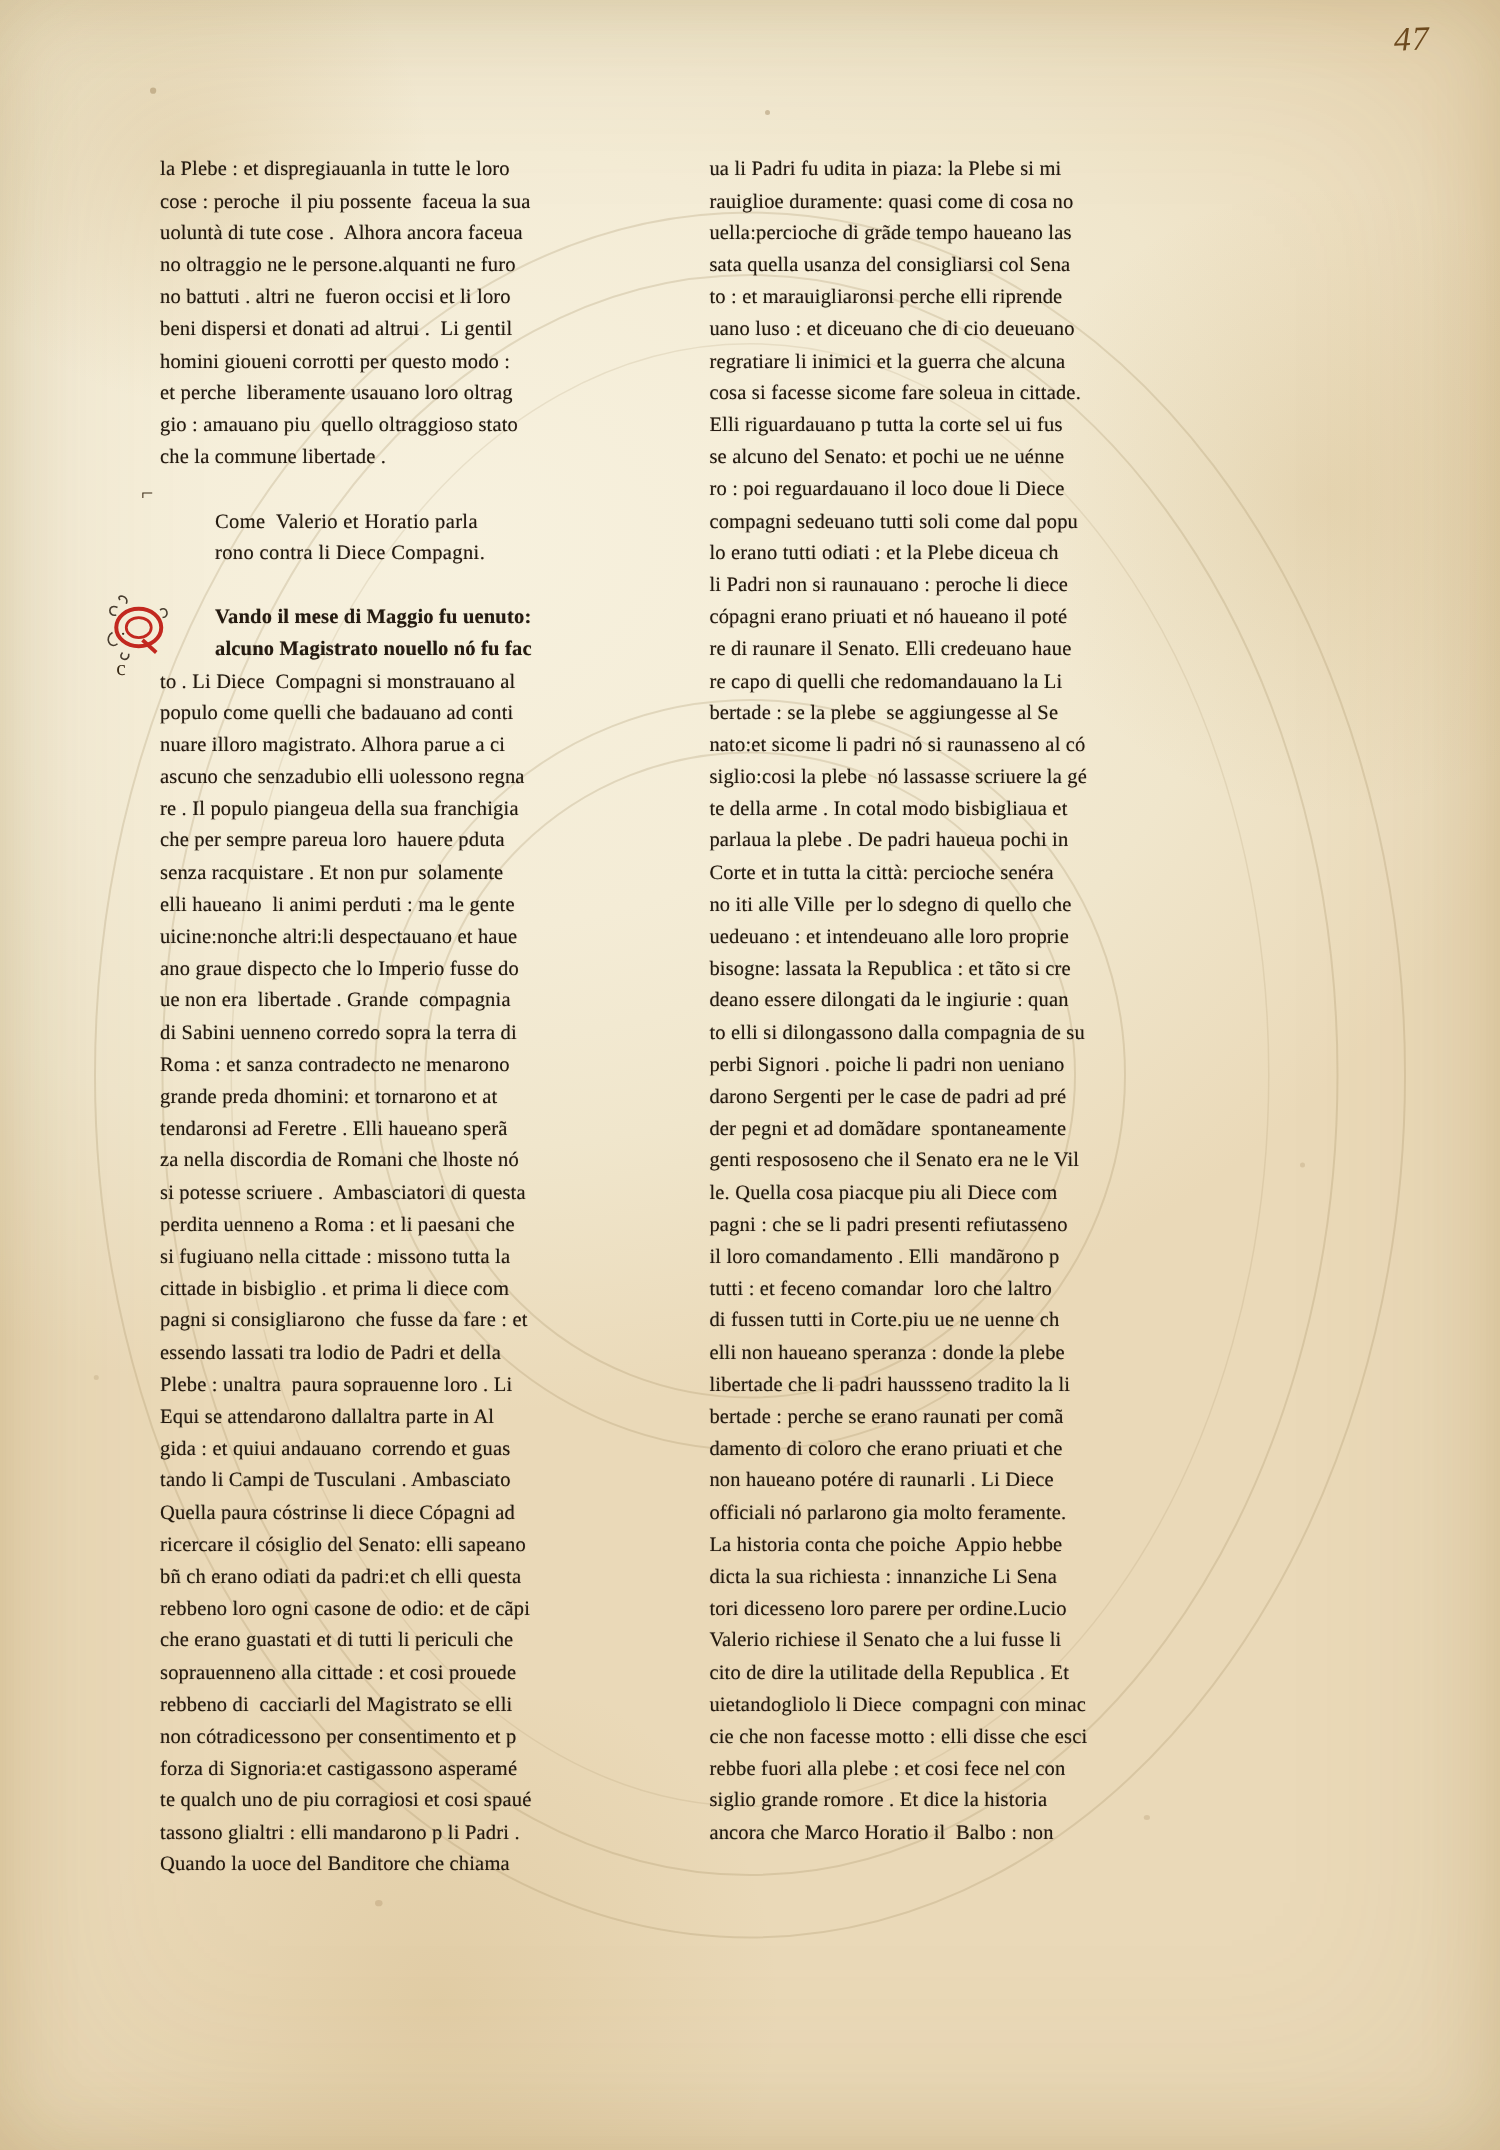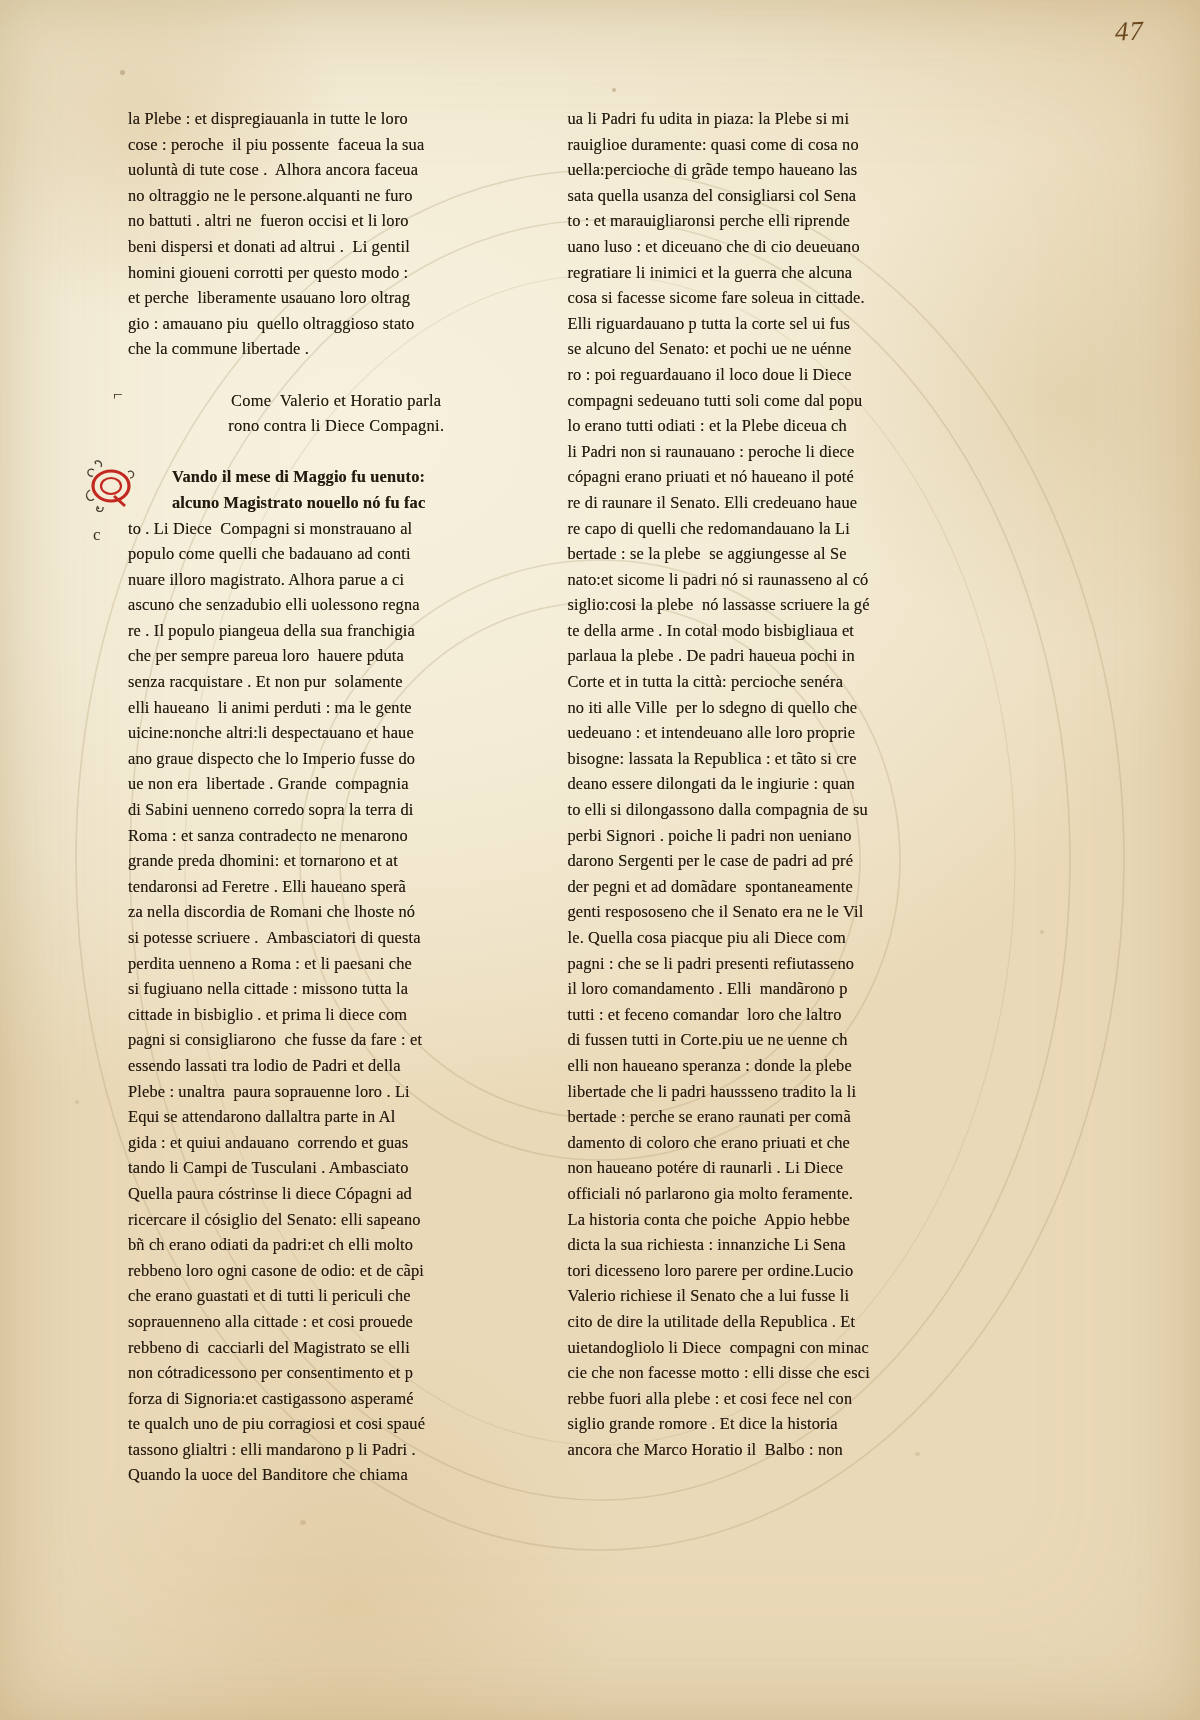--- a/index.html
+++ b/index.html
@@ -76,21 +76,21 @@
     color: #6d4a1e;
     letter-spacing: 1px;
     font-style: italic;
     transform: rotate(-2deg);
   }
 
   
   .textblock {
     position: absolute;
     left: 128px;
-    top: 106px;
+    top: 122px;
     width: 812px;
     height: 1190px;
     display: flex;
     gap: 67px;
   }
   .col {
     width: 379px;
     position: relative;
   }
   .line {
@@ -104,21 +104,21 @@
   }
   .heading .line {
     color: #241a10;
   }
   .blank { height: 25.6px; }
 
   
   .heading {
     padding-left: 44px;
   }
-  .heading .line { letter-spacing: 0.3px; text-align: center; }
+  .heading .line { letter-spacing: 0.3px; }
 
   
   .initial-wrap {
     position: relative;
     font-weight: bold;
   }
   .initial {
     position: absolute;
     left: -44px;
     top: -4px;
@@ -234,21 +234,21 @@
       <div class="line">si fugiuano nella cittade : missono tutta la</div>
       <div class="line">cittade in bisbiglio . et prima li diece com</div>
       <div class="line">pagni si consigliarono  che fusse da fare : et</div>
       <div class="line">essendo lassati tra lodio de Padri et della</div>
       <div class="line">Plebe : unaltra  paura soprauenne loro . Li</div>
       <div class="line">Equi se attendarono dallaltra parte in Al</div>
       <div class="line">gida : et quiui andauano  correndo et guas</div>
       <div class="line">tando li Campi de Tusculani . Ambasciato</div>
       <div class="line">Quella paura cóstrinse li diece Cópagni ad</div>
       <div class="line">ricercare il cósiglio del Senato: elli sapeano</div>
-      <div class="line">bñ ch erano odiati da padri:et ch elli molto</div>
+      <div class="line">bñ ch erano odiati da padri:et ch elli questa</div>
       <div class="line">rebbeno loro ogni casone de odio: et de cãpi</div>
       <div class="line">che erano guastati et di tutti li periculi che</div>
       <div class="line">soprauenneno alla cittade : et cosi prouede</div>
       <div class="line">rebbeno di  cacciarli del Magistrato se elli</div>
       <div class="line">non cótradicessono per consentimento et p</div>
       <div class="line">forza di Signoria:et castigassono asperamé</div>
       <div class="line">te qualch uno de piu corragiosi et cosi spaué</div>
       <div class="line">tassono glialtri : elli mandarono p li Padri .</div>
       <div class="line">Quando la uoce del Banditore che chiama</div>
     </div>

